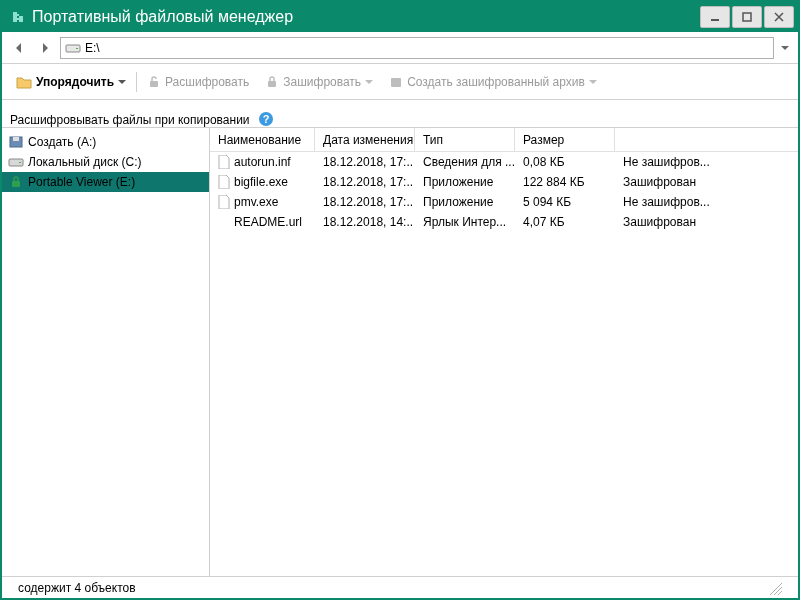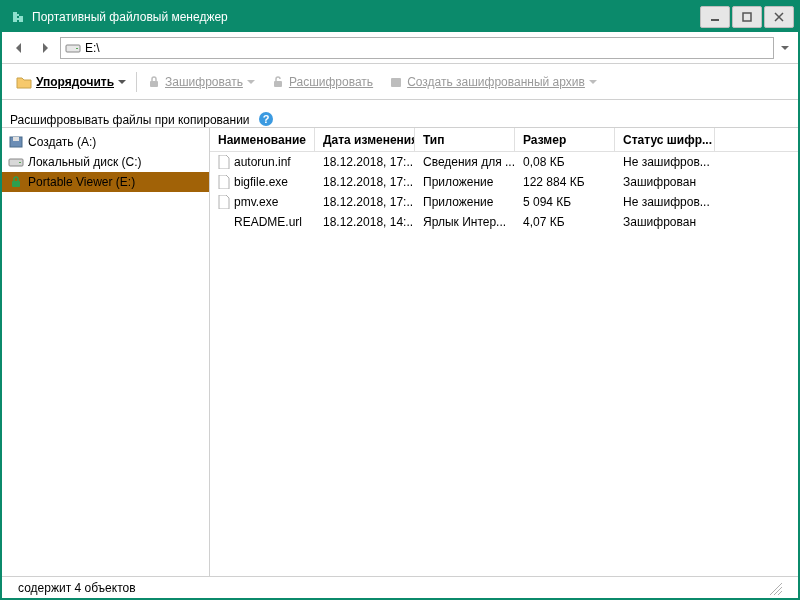--- a/index.html
+++ b/index.html
@@ -1,37 +1,37 @@
 <!DOCTYPE html>
 <html><head>
 <meta charset="utf-8">
 <style>
 * { box-sizing: border-box; margin: 0; padding: 0; }
 body { font-family: "Segoe UI", Tahoma, Arial, sans-serif; font-size: 12px; color: #000; background: #fff; }
 .window { width: 800px; height: 600px; border: 2px solid #0b8a6b; background: #fff; display: flex; flex-direction: column; overflow: hidden; }
 .titlebar { height: 30px; background: #0b8a6b; color: #fff; display: flex; align-items: center; padding: 0 0 0 8px; }
 .titlebar-icon { width: 16px; height: 16px; margin-right: 6px; display: flex; align-items: center; justify-content: center; }
-.titlebar-text { flex: 1; font-size: 12px; }
+.titlebar-text { flex: 1; font-size: 16px; }
 .win-btn { width: 30px; height: 22px; background: #e6e6e6; border: 1px solid #bdbdbd; margin-left: 2px; border-radius: 2px; display: flex; align-items: center; justify-content: center; font-size: 12px; color: #555; cursor: default; }
 .navbar { height: 32px; border-bottom: 1px solid #d0d0d0; display: flex; align-items: center; padding: 0 6px; gap: 4px; }
 .nav-arrow { width: 22px; height: 22px; display: flex; align-items: center; justify-content: center; }
 .path-bar { flex: 1; height: 22px; border: 1px solid #b0b0b0; background: #fff; display: flex; align-items: center; padding: 0 4px; gap: 4px; }
 .path-dd { width: 14px; display: flex; justify-content: center; }
 .toolbar { height: 36px; border-bottom: 1px solid #d0d0d0; display: flex; align-items: center; padding: 0 8px; gap: 4px; }
-.tool-btn { display: flex; align-items: center; gap: 4px; padding: 3px 6px; border-radius: 2px; text-decoration: underline; }
+.tool-btn { display: flex; align-items: center; gap: 4px; padding: 3px 6px; border-radius: 2px; }
 .disabled { color: #9a9a9a; }
 .infobar { height: 28px; border-bottom: 1px solid #d0d0d0; display: flex; align-items: flex-end; padding: 0 8px; gap: 8px; }
 .body { flex: 1; display: flex; min-height: 0; }
 .tree { width: 208px; border-right: 1px solid #d0d0d0; padding: 4px 0; overflow: auto; }
 .tree-item { display: flex; align-items: center; gap: 4px; padding: 2px 6px; height: 20px; white-space: nowrap; }
-.tree-item.selected { background: #a16207; }
+.tree-item.selected { background: #0f766e; }
 .filepane { flex: 1; display: flex; flex-direction: column; min-width: 0; }
 .headers { height: 24px; border-bottom: 1px solid #e0e0e0; display: flex; }
 .headers .col, .row .col { padding: 0 8px; display: flex; align-items: center; overflow: hidden; white-space: nowrap; text-overflow: ellipsis; }
-.headers .col { border-right: 1px solid #e0e0e0; font-weight: 700; }
+.headers .col { border-right: 1px solid #e0e0e0; font-weight: 400; }
 .rows { flex: 1; overflow: auto; }
 .row { height: 20px; display: flex; }
 .c0 { width: 105px; }
 .c1 { width: 100px; }
 .c2 { width: 100px; }
 .c3 { width: 100px; }
 .c4 { width: 100px; }
 .file-ic { margin-right: 4px; flex-shrink: 0; }
 .statusbar { height: 22px; border-top: 1px solid #d0d0d0; display: flex; align-items: center; padding: 0 16px; background: #fff; justify-content: space-between; }
 .grip { width: 14px; height: 14px; }
@@ -104,38 +104,38 @@
           <svg width="8" height="8">
             <path d="M0 2l4 4 4-4z" fill="#555"></path>
           </svg>
         </span>
     </div>
     <div style="width:1px;height:20px;background:#d0d0d0"></div>
     <div class="tool-btn disabled">
       <span>
           <svg width="14" height="14">
             <rect x="3" y="6" width="8" height="6" rx="1" fill="#bdbdbd"></rect>
+            <path d="M5 6V4a2 2 0 014 0" fill="none" stroke="#bdbdbd" stroke-width="1.5"></path>
+          </svg>
+        </span>
+      <span>Расшифровать</span>
+    </div>
+    <div class="tool-btn disabled">
+      <span>
+          <svg width="14" height="14">
+            <rect x="3" y="6" width="8" height="6" rx="1" fill="#bdbdbd"></rect>
             <path d="M5 6V4a2 2 0 014 0v2" fill="none" stroke="#bdbdbd" stroke-width="1.5"></path>
           </svg>
         </span>
       <span>Зашифровать</span>
       <span>
           <svg width="8" height="8">
             <path d="M0 2l4 4 4-4z" fill="#bdbdbd"></path>
           </svg>
         </span>
-    </div>
-    <div class="tool-btn disabled">
-      <span>
-          <svg width="14" height="14">
-            <rect x="3" y="6" width="8" height="6" rx="1" fill="#bdbdbd"></rect>
-            <path d="M5 6V4a2 2 0 014 0" fill="none" stroke="#bdbdbd" stroke-width="1.5"></path>
-          </svg>
-        </span>
-      <span>Расшифровать</span>
     </div>
     <div class="tool-btn disabled">
       <span>
           <svg width="14" height="14">
             <rect x="2" y="3" width="10" height="9" rx="1" fill="#bdbdbd"></rect>
           </svg>
         </span>
       <span>Создать зашифрованный архив</span>
       <span>
           <svg width="8" height="8">
@@ -185,21 +185,20 @@
         <span>Portable Viewer (E:)</span>
       </div>
     </div>
 
     <div class="filepane">
       <div class="headers">
         <div class="col c0">Наименование</div>
         <div class="col c1">Дата изменения</div>
         <div class="col c2">Тип</div>
         <div class="col c3">Размер</div>
-        <div class="col c4">Статус шифр...</div>
       </div>
       <div class="rows">
         <div class="row">
           <div class="col c0">
               <span class="file-ic">
                 <svg width="12" height="14">
                   <path d="M1 0h7l3 3v11H1z" fill="#fff" stroke="#b0b0b0"></path>
                 </svg>
               </span>
               <span>autorun.inf</span>

